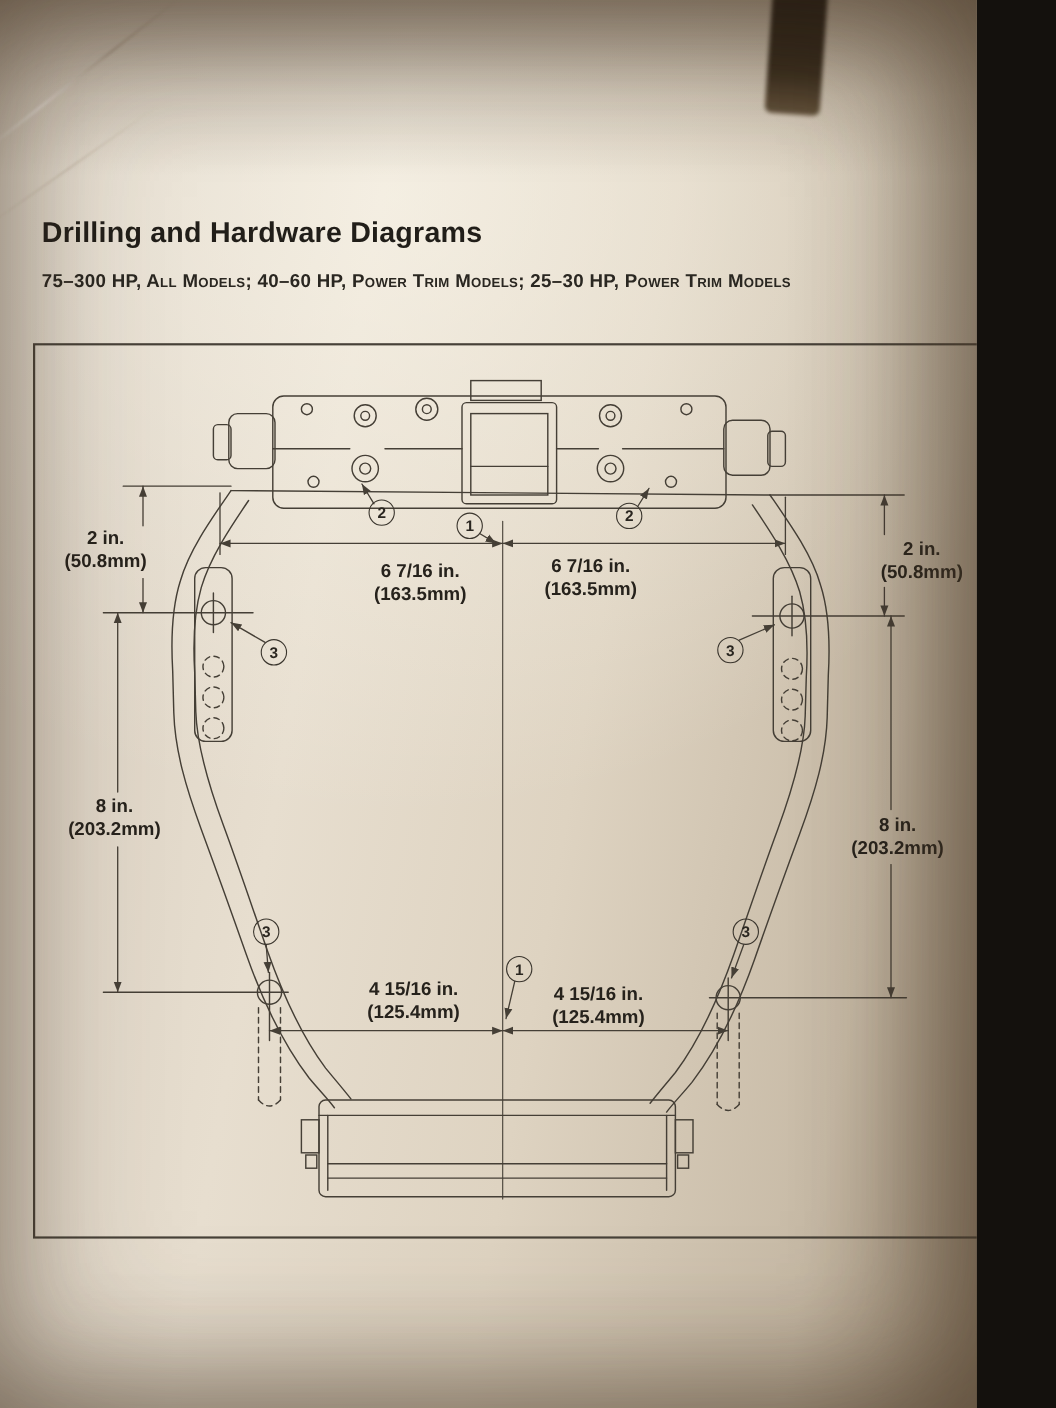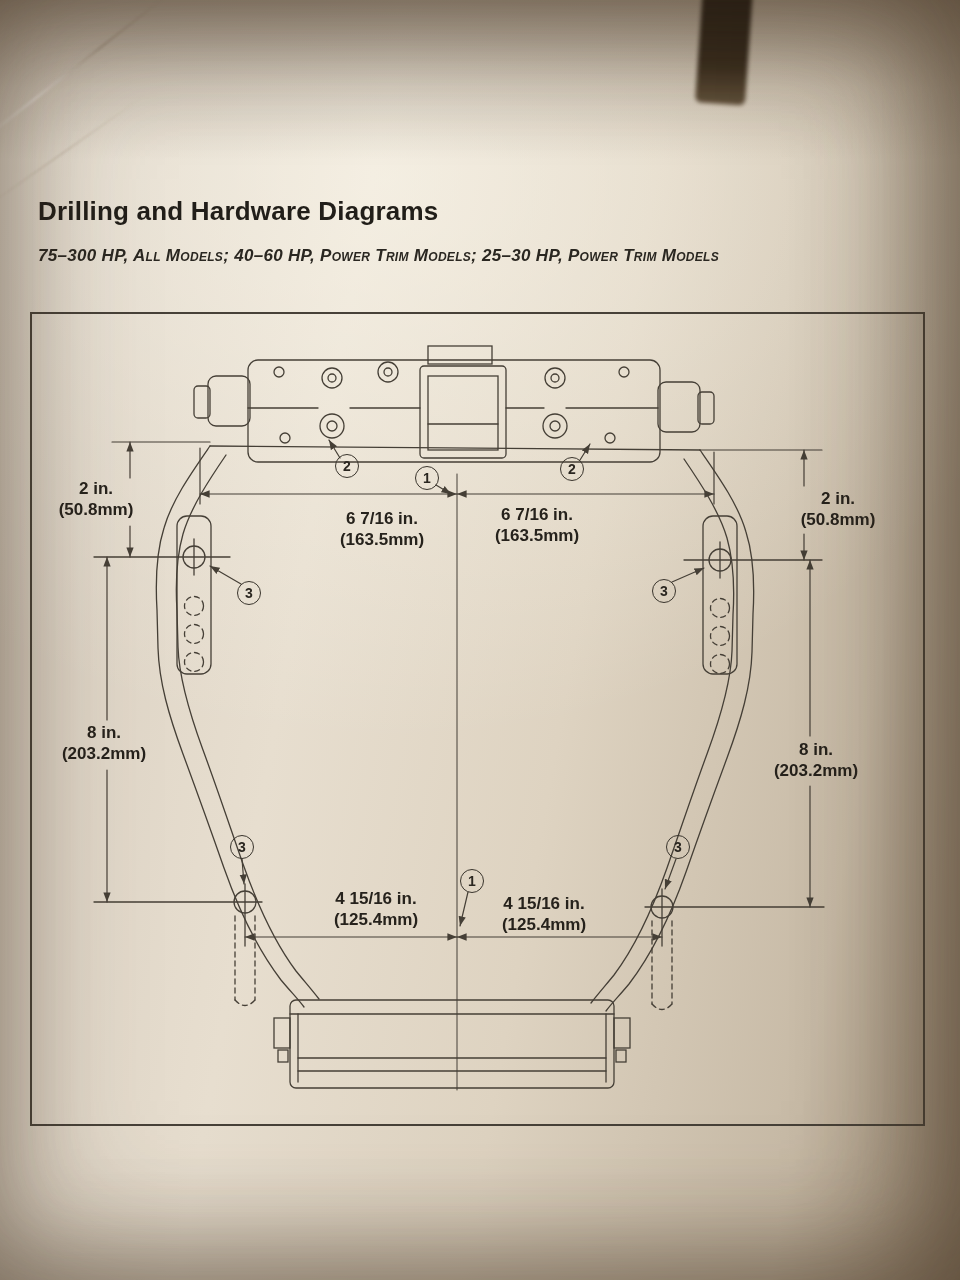--- a/index.html
+++ b/index.html
@@ -2,21 +2,21 @@
 <html><head>
 <meta charset="utf-8">
 <style>
   html,body { margin:0; padding:0; }
   body {
     width:960px; height:1280px; overflow:hidden;
     background:#14110d;
     font-family:"Liberation Sans", sans-serif;
   }
   .photo {
-    position:relative; width:960px; height:1280px; overflow:hidden;
+    position:relative; width:888px; height:1280px; overflow:hidden;
     background:
       radial-gradient(130% 80% at 40% 14%, rgba(255,252,242,0.55), rgba(255,252,242,0) 55%),
       linear-gradient(100deg, #d8cec0 0%, #e7decf 34%, #ded3c1 58%, #c7baa6 84%, #a08f79 100%);
   }
   .vignette {
     position:absolute; inset:0; pointer-events:none;
     box-shadow: inset 0 0 150px rgba(72,56,38,0.42),
                 inset -50px 0 110px rgba(72,56,38,0.38),
                 inset 0 -30px 90px rgba(72,56,38,0.22);
   }
@@ -39,21 +39,21 @@
     background:linear-gradient(90deg, rgba(255,255,255,0), rgba(140,120,95,0.22), rgba(255,255,255,0));
     transform:rotate(-35deg); transform-origin:left center; filter:blur(1px);
   }
   .content { position:absolute; inset:0; color:#26231e; }
   h1.title {
     position:absolute; left:38px; top:196px; margin:0;
     font-size:26px; font-weight:bold; color:#211e19; letter-spacing:0.2px;
   }
   .subtitle {
     position:absolute; left:38px; top:246px; margin:0;
-    font-size:17px; font-weight:bold; font-style:italic; font-variant:small-caps;
+    font-size:17px; font-weight:bold; font-variant:small-caps;
     letter-spacing:0.3px; color:#2a2721; white-space:nowrap;
   }
   .important {
     position:absolute; left:38px; top:277px; margin:0;
     font-size:17px; color:#2a2721;
   }
   .imp-label { font-weight:bold; }
   .diagram-box {
     position:absolute; left:30px; top:312px; width:891px; height:810px;
     border:2px solid #474138;

